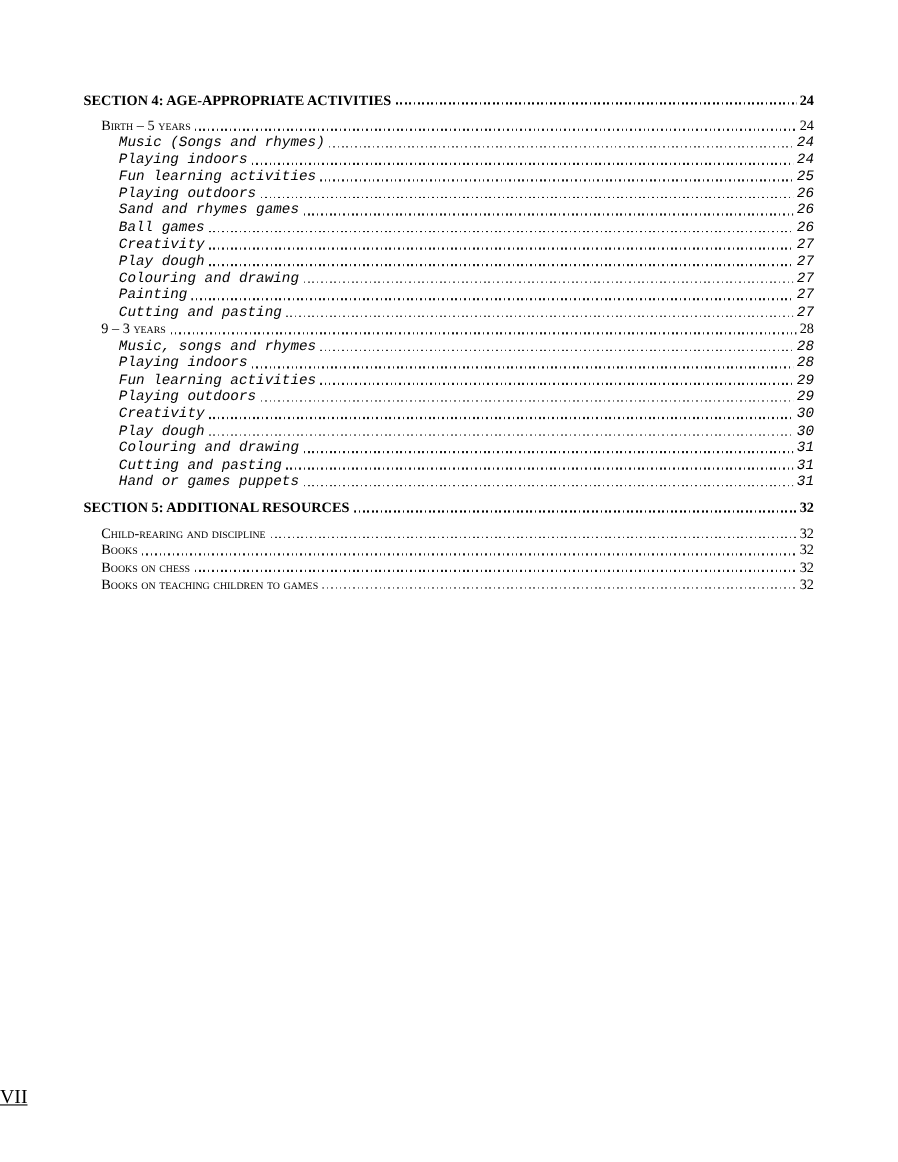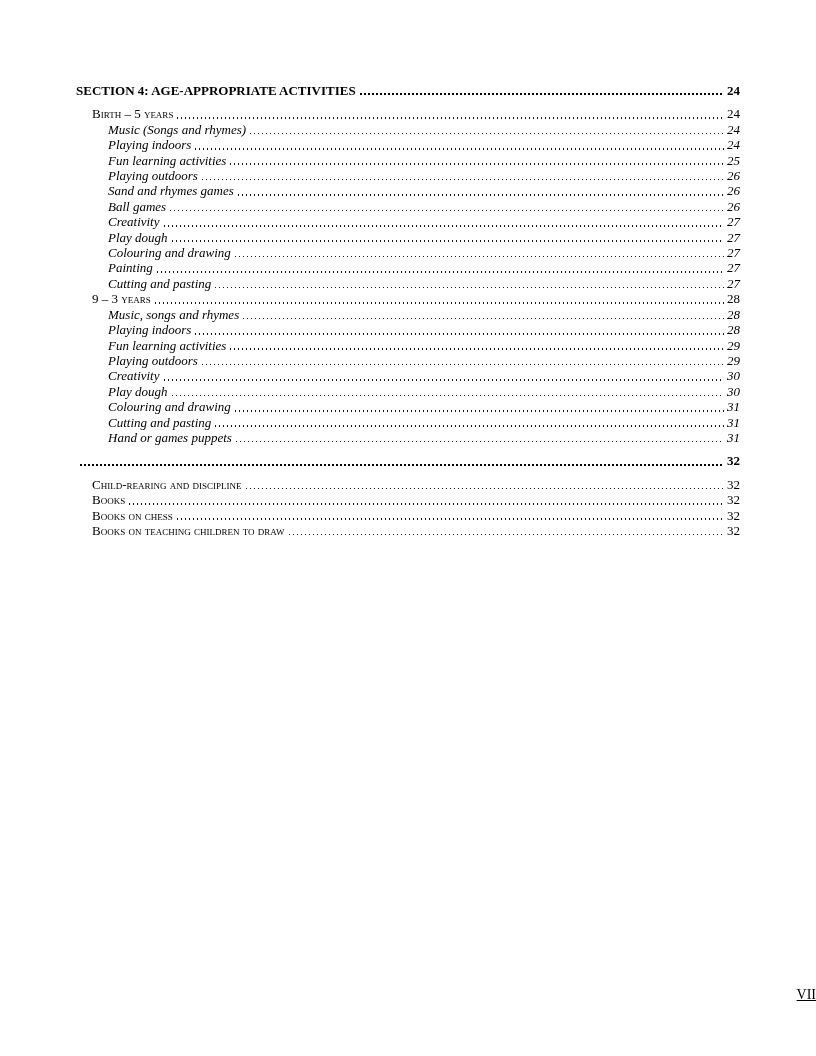--- a/index.html
+++ b/index.html
@@ -33,20 +33,21 @@
   .toc-row.section {
     font-weight: bold;
     margin-top: 8px;
     margin-bottom: 8px;
   }
   .toc-row.smallcaps .toc-label {
     font-variant: small-caps;
   }
   .toc-row.italic {
     font-style: italic;
+    font-family: Liberation Mono, monospace;
   }
   .toc-row.level1 { padding-left: 16px; }
   .toc-row.level2 { padding-left: 32px; }
   .toc-label {
     flex: 0 0 auto;
   }
   .leader {
     flex: 1 1 auto;
     align-self: flex-end;
     height: 1.6px;
@@ -59,22 +60,22 @@
   }
   .toc-page {
     flex: 0 0 auto;
     text-align: right;
   }
   .footer {
     position: absolute;
     top: 987px;
     left: 0;
     width: 100%;
-    text-align: right;
-    font-size: 14px;
+    text-align: left;
+    font-size: 18px;
     color: #000000;
     text-decoration: underline;
   }
 </style>
 </head>
 <body>
 
 <div class="page">
   <div class="toc">
       <div class="toc-row level0 section">
@@ -186,38 +187,39 @@
         <span class="toc-label">Cutting and pasting</span>
         <span class="leader"></span>
         <span class="toc-page">31</span>
       </div>
       <div class="toc-row level2 italic">
         <span class="toc-label">Hand or games puppets</span>
         <span class="leader"></span>
         <span class="toc-page">31</span>
       </div>
       <div class="toc-row level0 section">
+        <span class="toc-label">SECTION 5: ADDITIONAL RESOURCES</span>
         <span class="leader"></span>
         <span class="toc-page">32</span>
       </div>
       <div class="toc-row level1 smallcaps">
         <span class="toc-label">Child-rearing and discipline</span>
         <span class="leader"></span>
         <span class="toc-page">32</span>
       </div>
       <div class="toc-row level1 smallcaps">
         <span class="toc-label">Books</span>
         <span class="leader"></span>
         <span class="toc-page">32</span>
       </div>
       <div class="toc-row level1 smallcaps">
         <span class="toc-label">Books on chess</span>
         <span class="leader"></span>
         <span class="toc-page">32</span>
       </div>
       <div class="toc-row level1 smallcaps">
-        <span class="toc-label">Books on teaching children to draw</span>
+        <span class="toc-label">Books on teaching children to games</span>
         <span class="leader"></span>
         <span class="toc-page">32</span>
       </div>
     </div>
   <div class="footer">VII</div>
 </div>
 
 </body></html>

